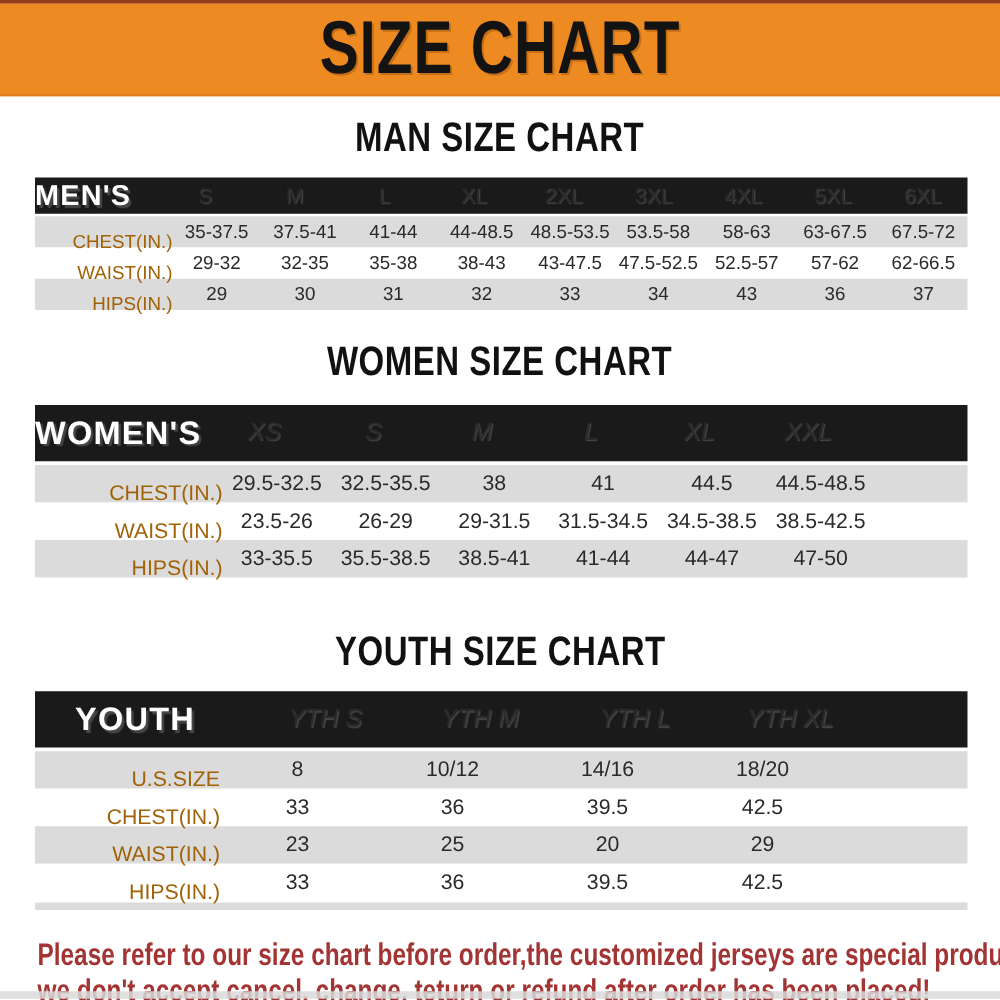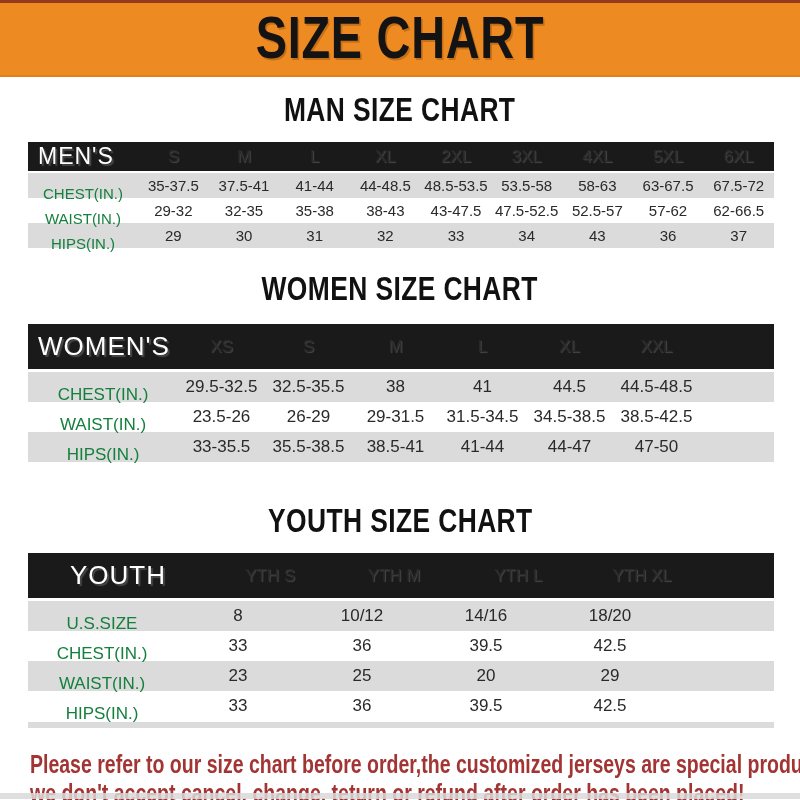--- a/index.html
+++ b/index.html
@@ -45,42 +45,42 @@
   .t-men{margin-top:13px;}
   .t-women{margin-top:16px;}
   .t-youth{margin-top:13px;}
   .band{
     background:#1A1A1A;color:#fff;
     display:flex;align-items:center;
   }
   .t-men .band{height:29px;margin-bottom:2px;}
   .t-women .band,.t-youth .band{height:45px;margin-bottom:3px;}
   .band-label{
-    font-weight:normal;letter-spacing:1px;
-    padding-left:10px;
+    font-weight:bold;letter-spacing:1px;
+    padding-left:0;
     text-shadow:2px 2px 1px rgba(110,110,110,0.55);
     white-space:nowrap;
   }
   .t-men .band-label{width:100px;font-size:23px;}
   .t-women .band-label{width:140px;font-size:26px;}
   .t-youth .band-label{width:138px;font-size:26px;margin-left:32px;}
   .hcell{
     text-align:center;color:#f4f4f4;
     text-shadow:1px 1px 1px rgba(120,120,120,0.5);
     white-space:nowrap;
   }
   .t-men .hcell{font-size:17px;}
-  .t-women .hcell,.t-youth .hcell{font-size:17px;}
+  .t-women .hcell,.t-youth .hcell{font-size:20px;font-style:italic;}
   .trow{display:flex;align-items:center;}
   .trow:nth-child(odd){background:#DBDBDB;}
   .trow:nth-child(even){background:#FFFFFF;}
   .t-men .trow{height:25px;font-size:15px;}
   .t-women .trow,.t-youth .trow{height:30px;font-size:17px;}
   .labelcell{
-    text-align:center;color:#15803d;
+    text-align:right;color:#a16207;
     white-space:nowrap;
     margin-top:16px;
   }
   .t-men .labelcell{width:110px;}
   .t-women .labelcell{width:150px;}
   .t-youth .labelcell{width:148px;}
   .cell{text-align:center;color:#2a2a2a;white-space:nowrap;}
   .t-men .cell{flex:1;}
   .t-women .cell{width:87px;flex:0 0 87px;}
   .t-youth .cell{width:124px;flex:0 0 124px;}

